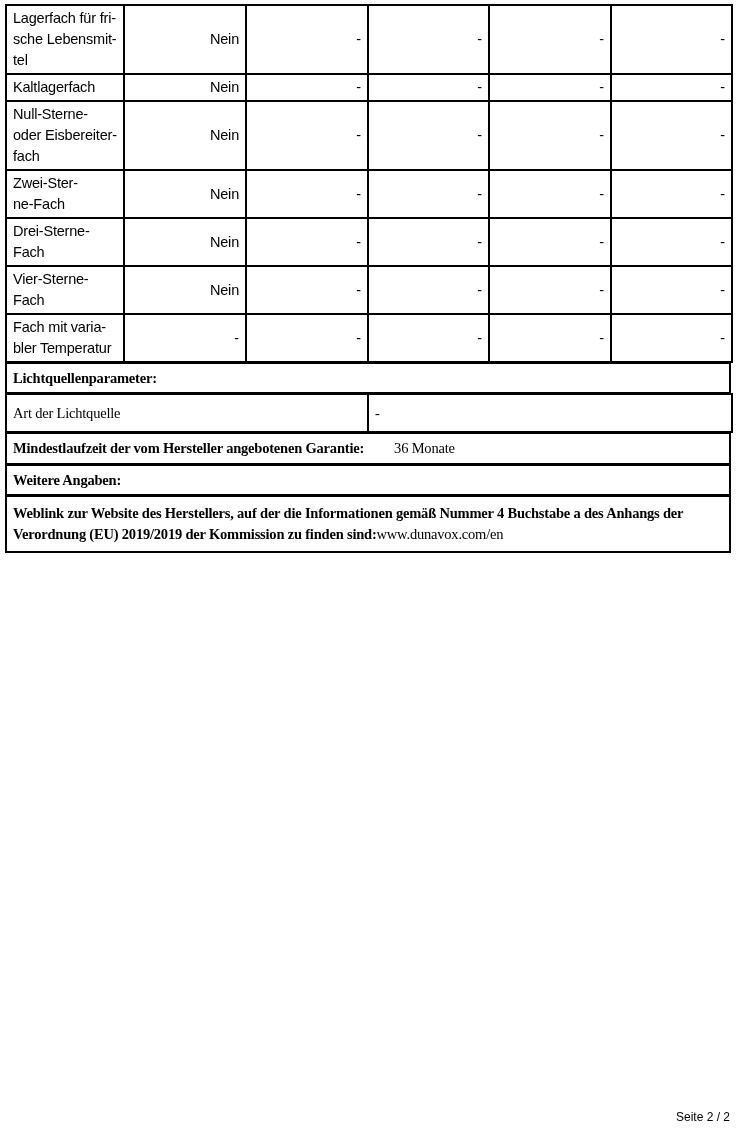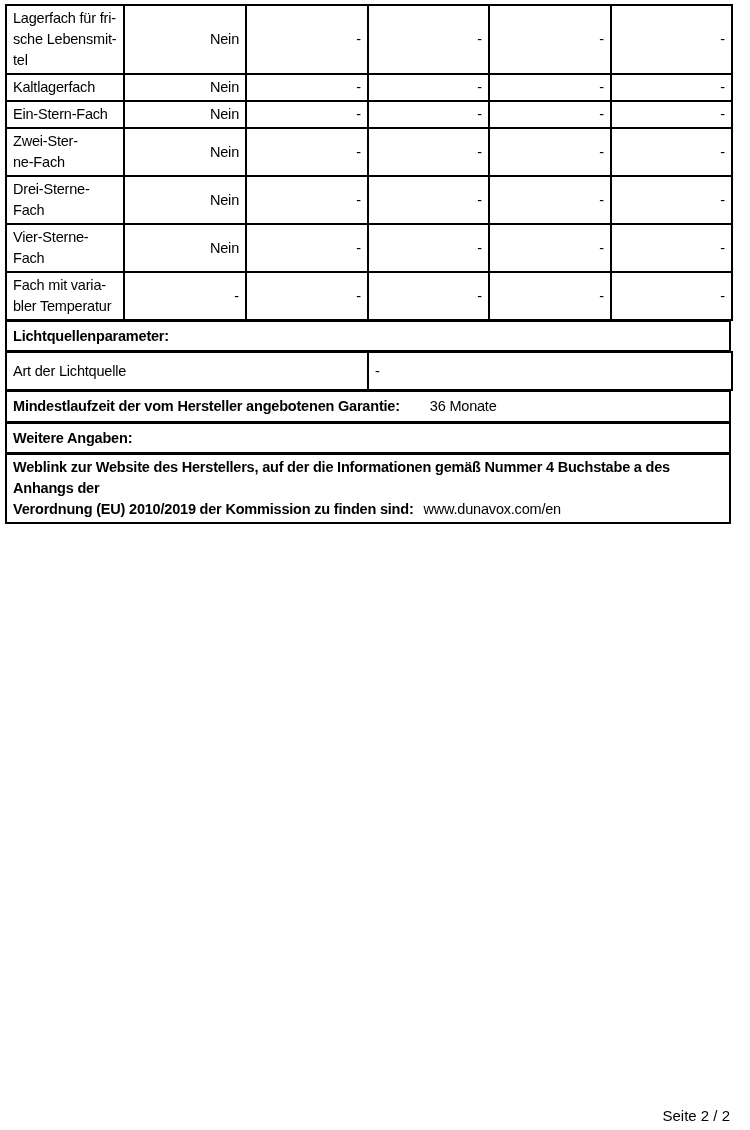--- a/index.html
+++ b/index.html
@@ -21,20 +21,21 @@
     top: 4px;
     width: 664px;
   }
   table.sec {
     border-collapse: collapse;
     table-layout: fixed;
     width: 726px;
   }
   table.sec + table.sec {
     margin-top: -1px;
+    font-family: Liberation Serif, serif;
   }
   table.sec td {
     border: 2px solid #000000;
     font-size: 14.5px;
     line-height: 21px;
     letter-spacing: -0.2px;
     padding: 2px 6px;
     vertical-align: middle;
     overflow: hidden;
   }
@@ -57,27 +58,26 @@
     margin-left: 30px;
   }
   td.weblink-cell {
     font-size: 13.5px;
     line-height: 21.5px;
     letter-spacing: -0.25px;
     padding: 6px 6px;
   }
   .weblink-url {
     font-weight: normal;
-    margin-left: 10px;
   }
   .footer {
     position: absolute;
     right: 20px;
     bottom: 6px;
-    font-size: 15px;
+    font-size: 12px;
     letter-spacing: 0;
     color: #000000;
   }
 </style>
 </head>
 <body>
 
 <div class="doc">
 
   <table class="sec">
@@ -101,22 +101,24 @@
         <td class="val">-</td>
       </tr>
       <tr style="height:26px">
         <td class="lbl">Kaltlagerfach</td>
         <td class="val">Nein</td>
         <td class="val">-</td>
         <td class="val">-</td>
         <td class="val">-</td>
         <td class="val">-</td>
       </tr>
-      <tr style="height:26px">
-        <td class="lbl">Ein-Stern-Fach</td>
+      <tr style="height:68px">
+        <td class="lbl">Null-Sterne-
+oder Eisbereiter-
+fach</td>
         <td class="val">Nein</td>
         <td class="val">-</td>
         <td class="val">-</td>
         <td class="val">-</td>
         <td class="val">-</td>
       </tr>
       <tr style="height:47px">
         <td class="lbl">Zwei-Ster-
 ne-Fach</td>
         <td class="val">Nein</td>
@@ -191,21 +193,21 @@
       </tr>
     </tbody>
   </table>
 
   <table class="sec">
     <tbody>
       <tr style="height:56px">
         <td class="weblink-cell">
           <div class="b">Weblink zur Website des Herstellers, auf der die Informationen gemäß Nummer 4 Buchstabe a des Anhangs der</div>
           <div>
-            <span class="b">Verordnung (EU) 2010/2019 der Kommission zu finden sind:</span><span class="weblink-url">www.dunavox.com/en</span>
+            <span class="b">Verordnung (EU) 2019/2019 der Kommission zu finden sind:</span><span class="weblink-url">www.dunavox.com/en</span>
           </div>
         </td>
       </tr>
     </tbody>
   </table>
 
 </div>
 
 <div class="footer">Seite 2 / 2</div>
 

